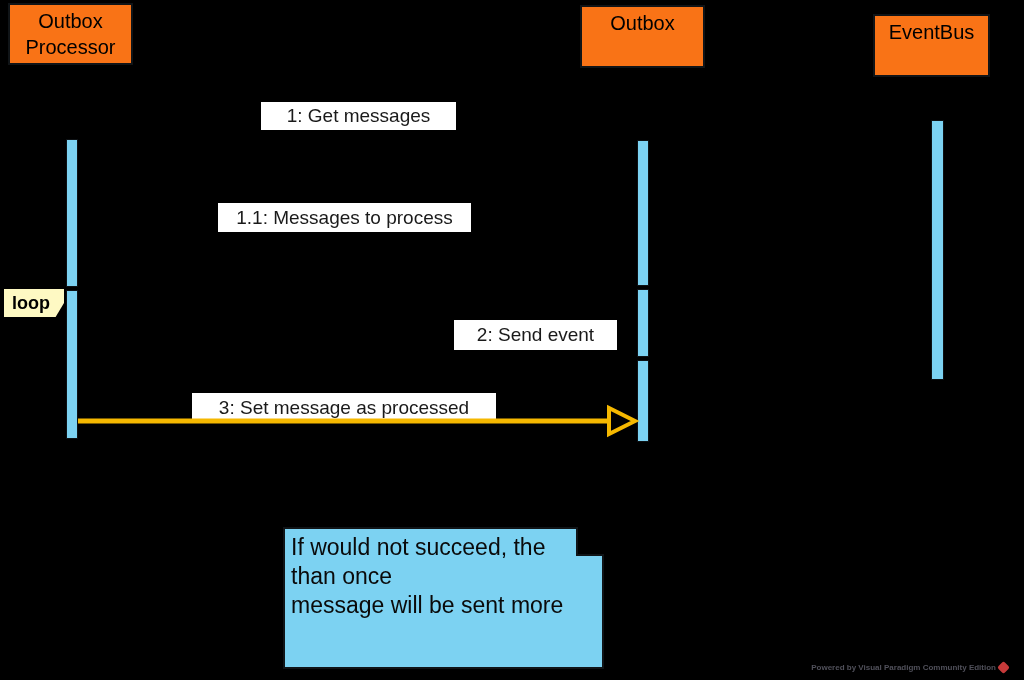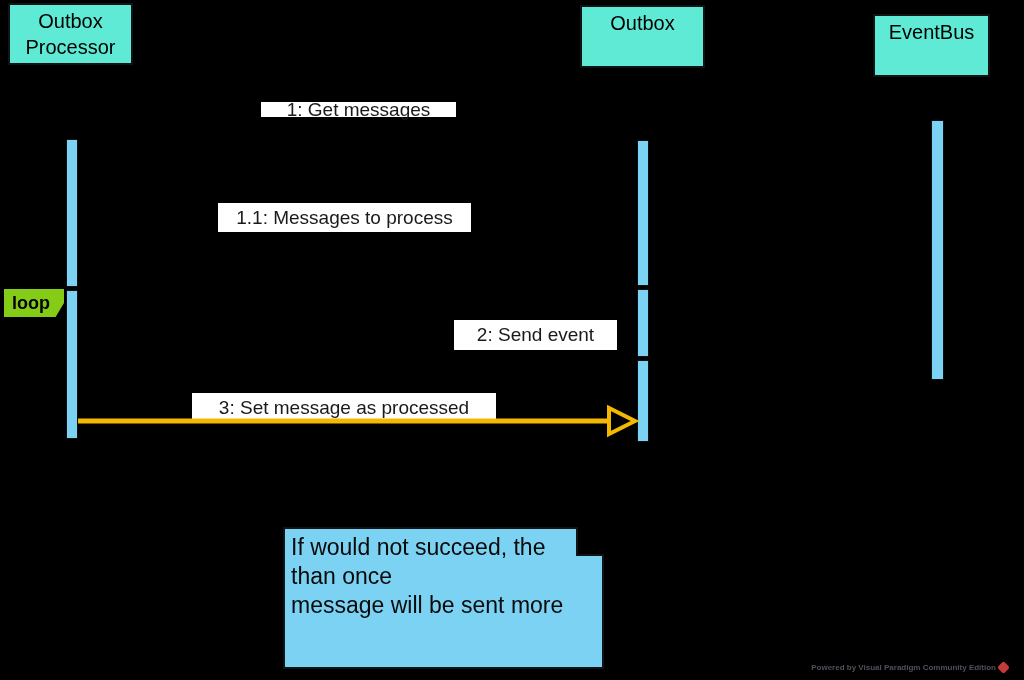--- a/index.html
+++ b/index.html
@@ -1,34 +1,34 @@
 <!DOCTYPE html>
 <html><head>
 <meta charset="utf-8">
 <style>
   html,body{margin:0;padding:0;background:#000;}
   #stage{
     position:relative;width:1024px;height:680px;background:#000;overflow:hidden;
     font-family:"Liberation Sans",sans-serif;
   }
   .actor-box{
-    position:absolute;background:#5eead4;border:2px solid #101417;
+    position:absolute;background:#f97316;border:2px solid #101417;
     box-sizing:border-box;text-align:center;color:#000;
     font-size:20px;line-height:26px;padding-top:3px;
   }
   .activation{
     position:absolute;background:#7cd2f2;border:1px solid #0d1114;box-sizing:border-box;
   }
   .msg-label{
     position:absolute;background:#ffffff;color:#1a1a1a;font-size:19px;
     display:flex;align-items:center;justify-content:center;box-sizing:border-box;
     white-space:nowrap;
   }
   .loop-pentagon{
-    position:absolute;left:4px;top:289px;width:60px;height:28px;background:#84cc16;
+    position:absolute;left:4px;top:289px;width:60px;height:28px;background:#fef9c3;
     clip-path:polygon(0 0,100% 0,100% 50%,86% 100%,0 100%);
     color:#000;font-weight:bold;font-size:18px;
     display:flex;align-items:center;justify-content:center;padding-right:6px;box-sizing:border-box;
   }
   .note-svg{position:absolute;left:283px;top:527px;}
   .note-text{
     position:absolute;left:291px;top:533px;width:295px;color:#0a0a0a;
     font-size:23px;line-height:29px;
   }
   .arrow-svg{position:absolute;left:78px;top:404px;}
@@ -67,21 +67,21 @@
   <div class="activation" style="left:637px;top:140px;width:12px;height:146px;"></div>
   <div class="activation" style="left:637px;top:289px;width:12px;height:68px;"></div>
   <div class="activation" style="left:637px;top:360px;width:12px;height:82px;"></div>
 
   <div class="activation" style="left:931px;top:120px;width:13px;height:260px;"></div>
 
   <div class="loop-pentagon">
     <span>loop</span>
   </div>
 
-  <div class="msg-label" style="left:261px;top:102px;width:195px;height:15px;">
+  <div class="msg-label" style="left:261px;top:102px;width:195px;height:28px;">
     <span>1: Get messages</span>
   </div>
 
   <div class="msg-label" style="left:218px;top:203px;width:253px;height:29px;">
     <span>1.1: Messages to process</span>
   </div>
 
   <div class="msg-label" style="left:422px;top:320px;width:163px;height:30px;margin-left:32px;">
     <span>2: Send event</span>
   </div>

